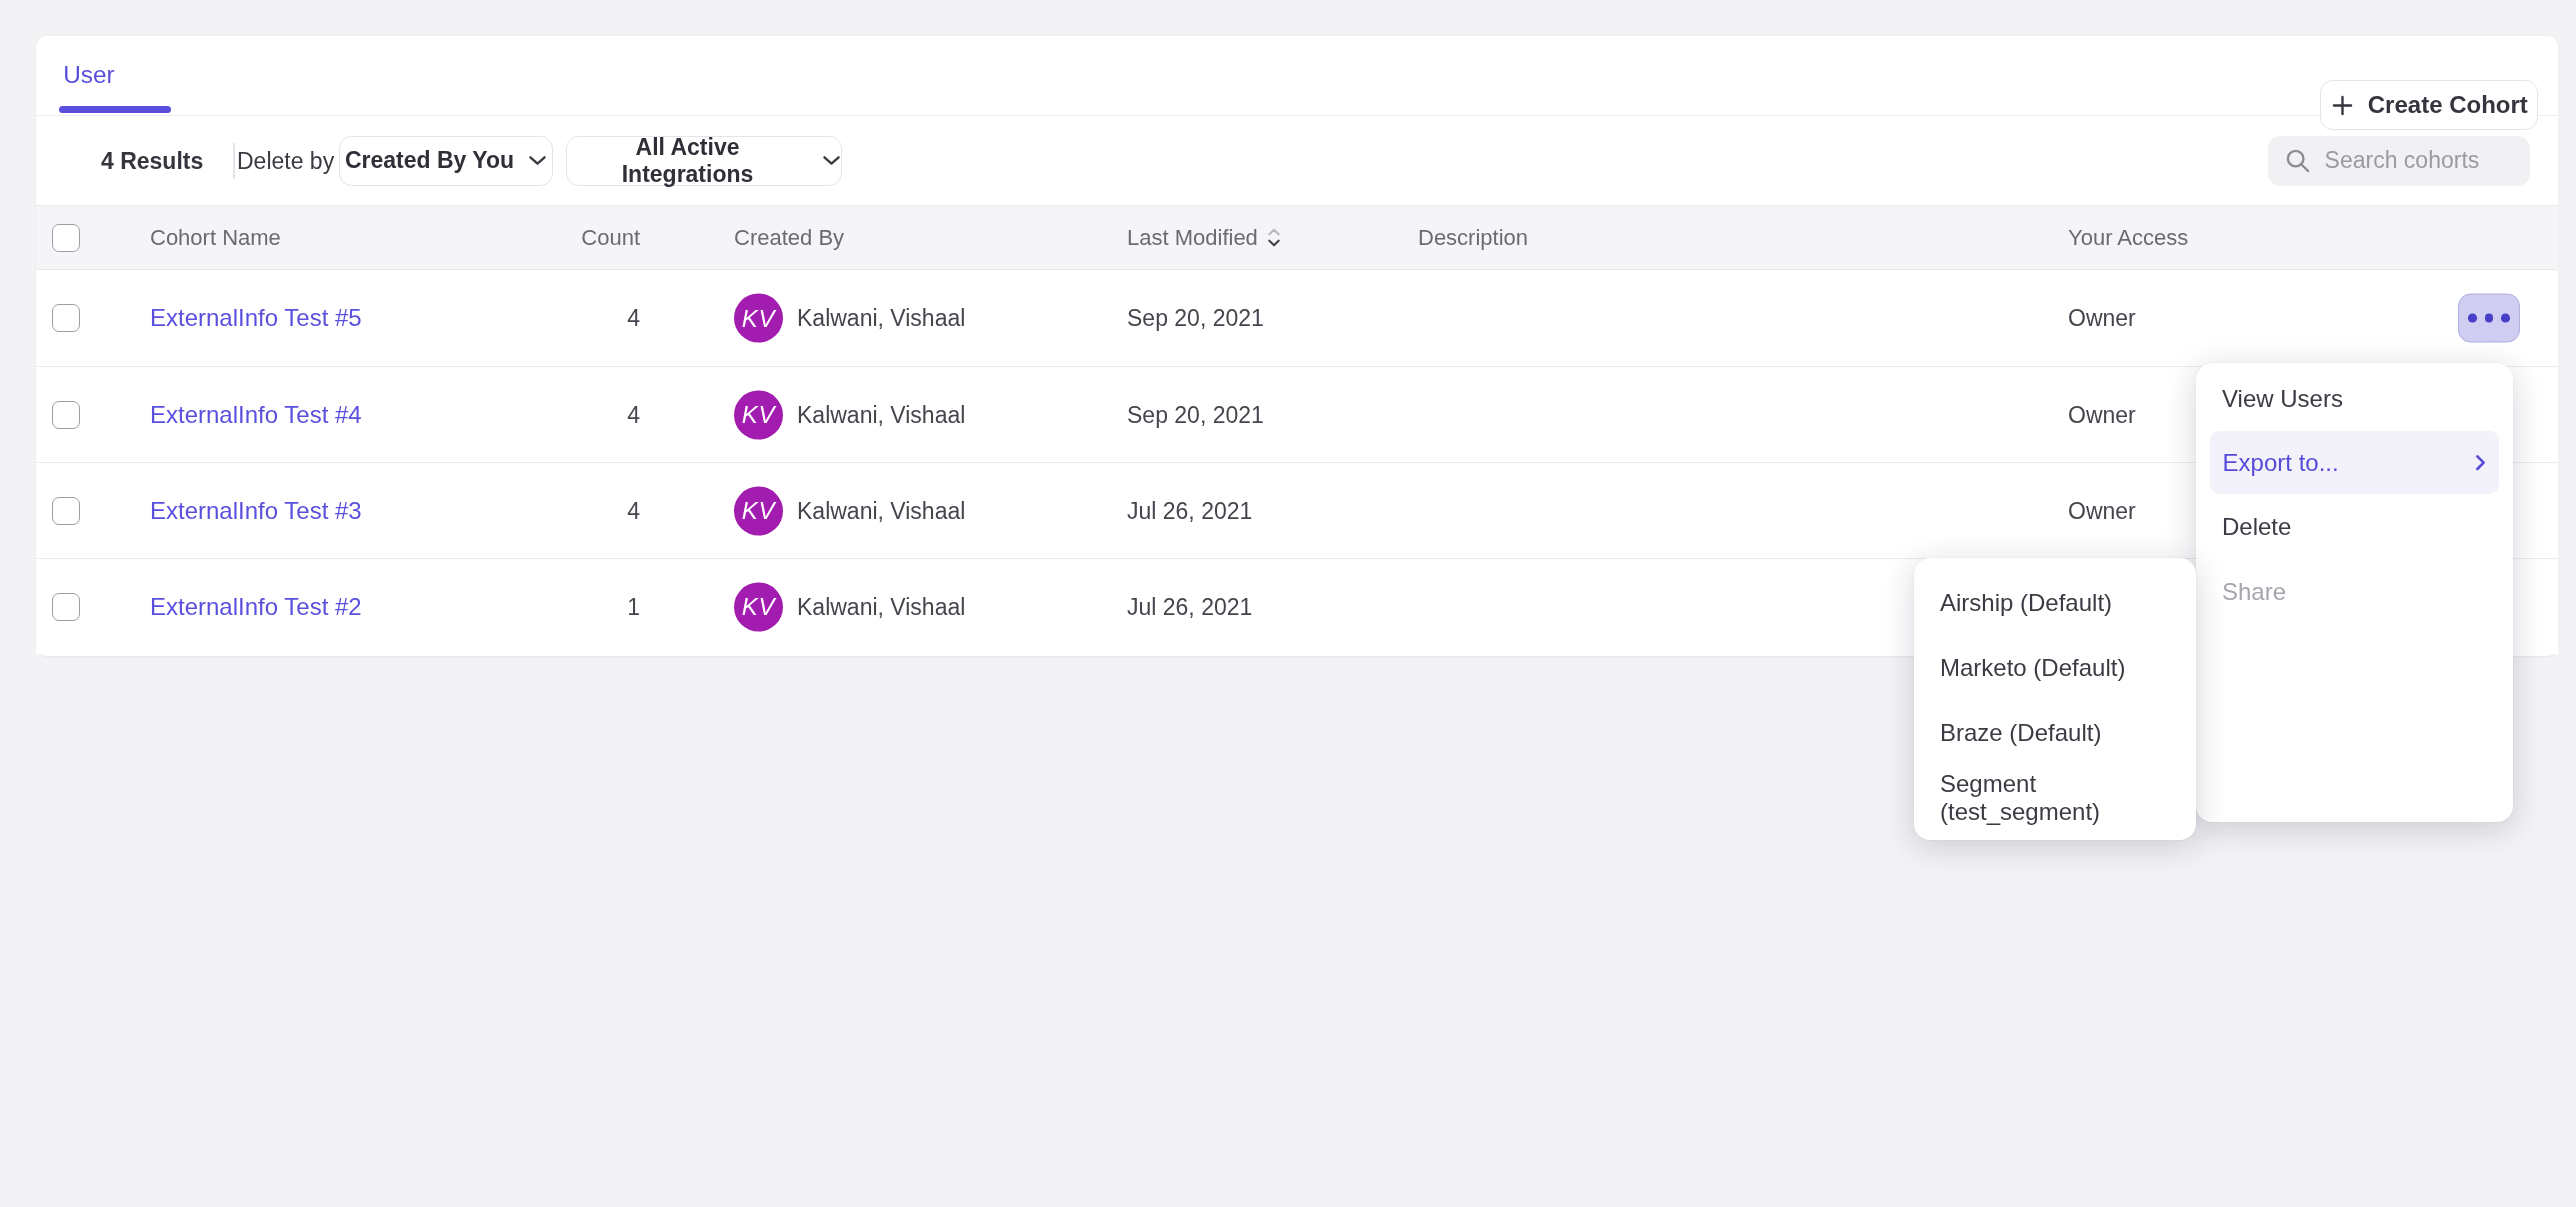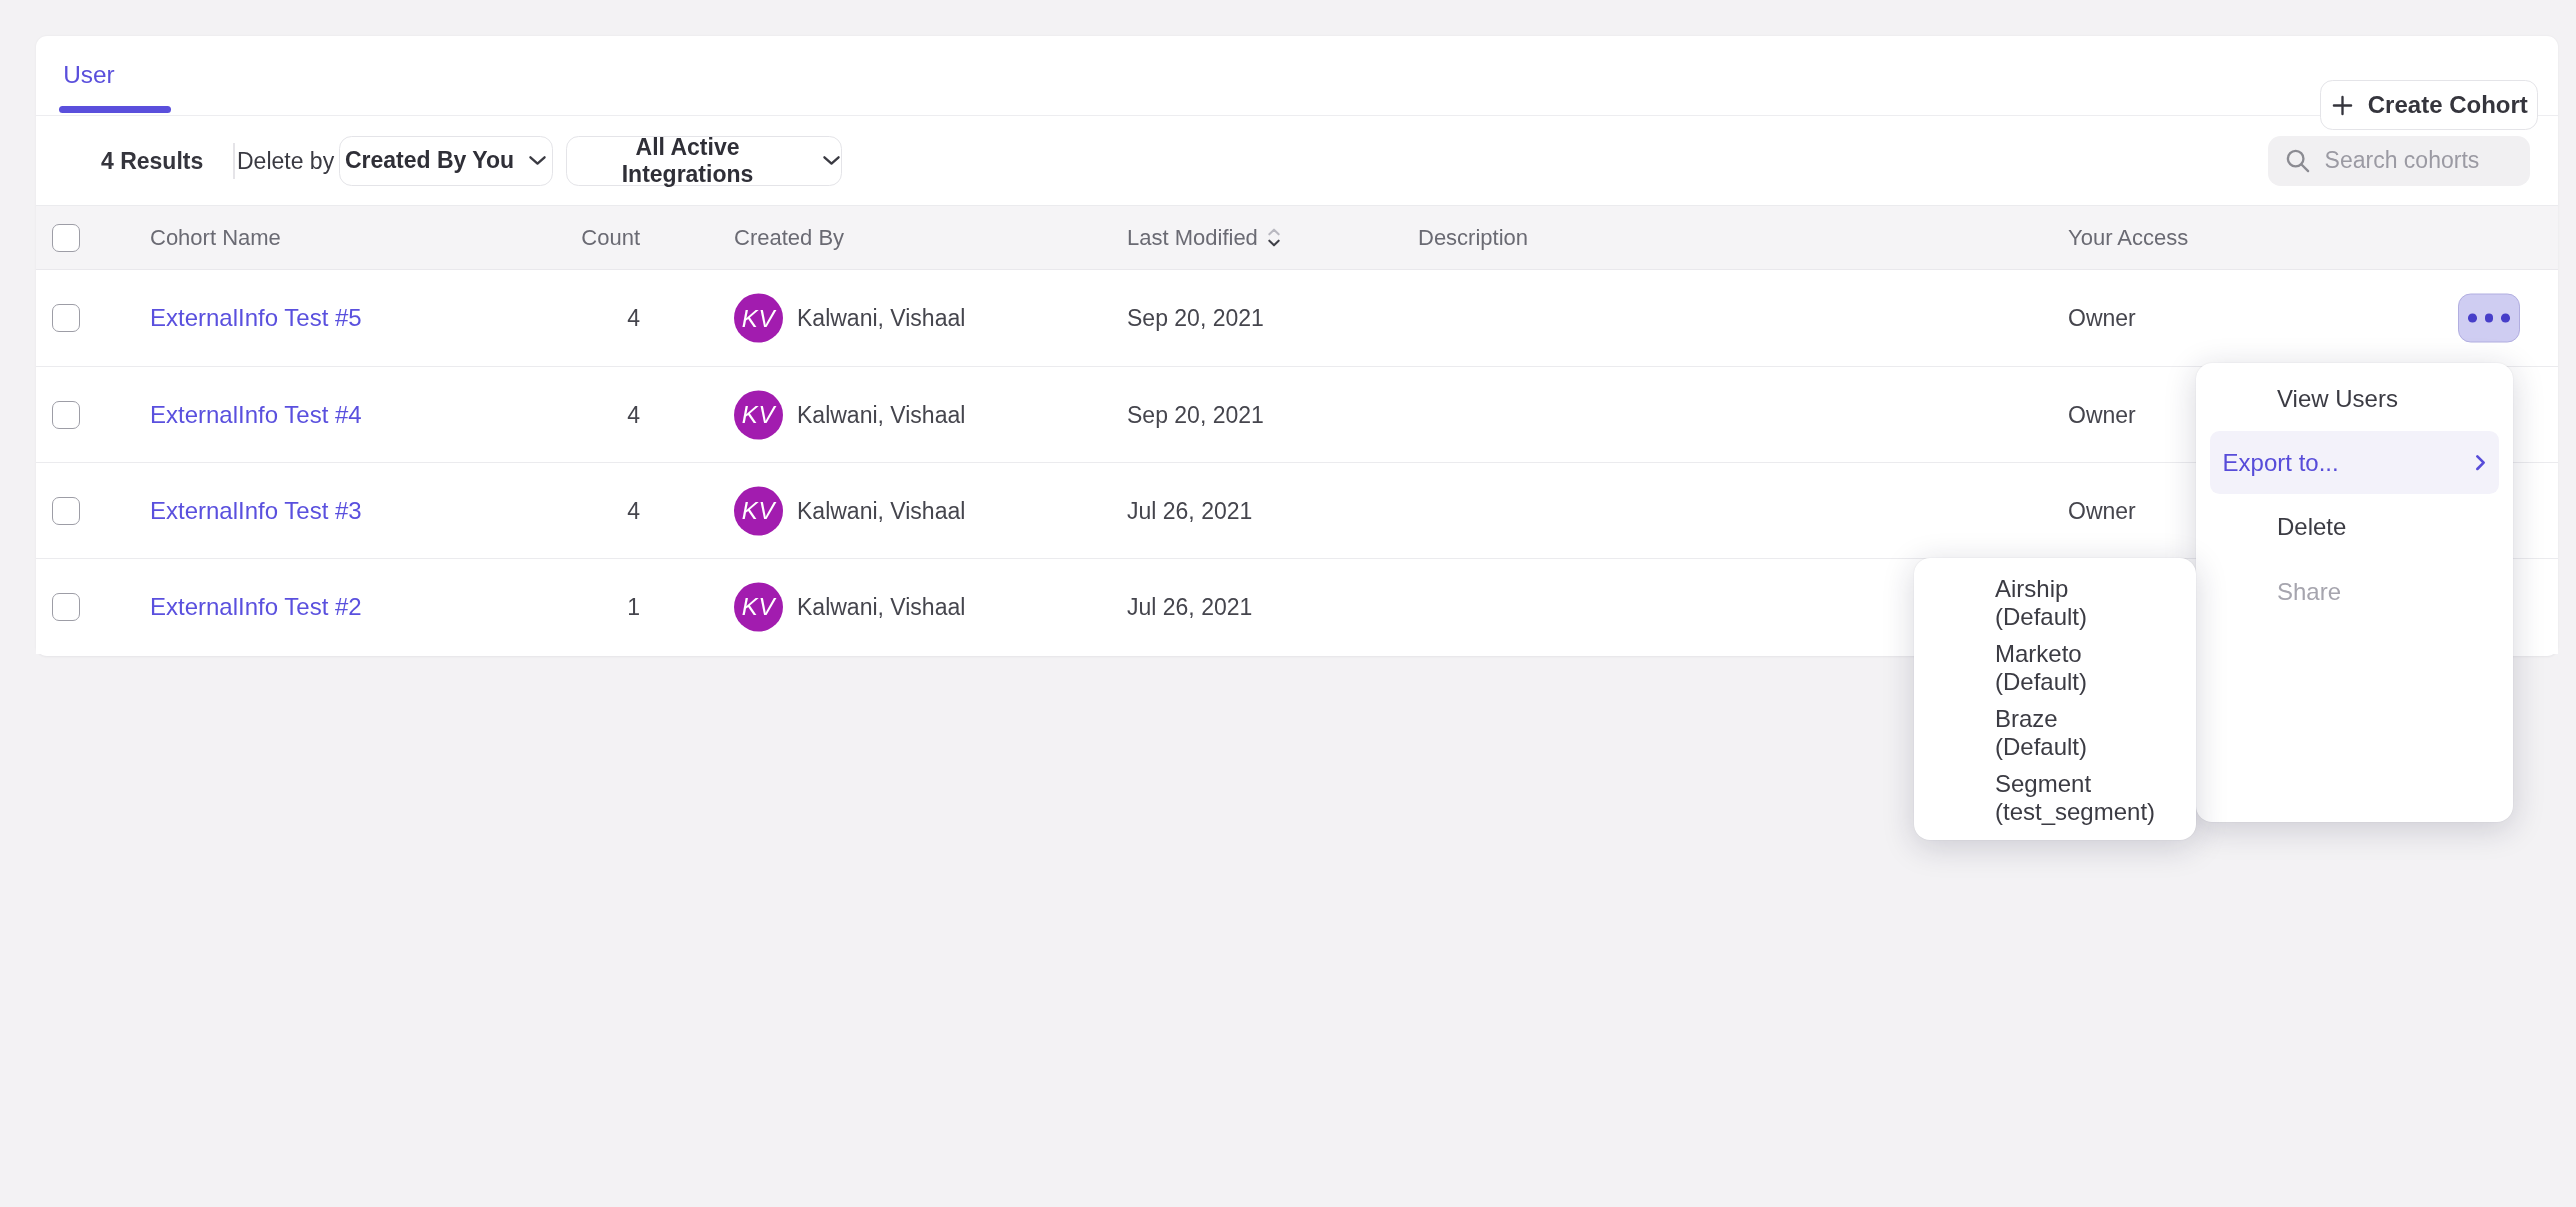--- a/index.html
+++ b/index.html
@@ -94,21 +94,21 @@
   }
   .dot { width:8.7px; height:8.7px; border-radius:50%; background:#473ec9; }
   
   .menu {
     position:absolute; background:#fff; border-radius:16px;
     box-shadow:0 6.3px 32px rgba(30,30,60,0.18), 0 0 1.6px rgba(30,30,60,0.10);
   }
   .ctx-menu { left:2196px; top:363px; width:317px; height:459px; padding:3.2px 0; z-index:30; }
   .menu-item {
     position:relative; height:65px; display:flex; align-items:center;
-    padding:0 45px; font-size:24px; font-weight:500; color:#3b3b43; cursor:pointer;margin-left:36px;
+    padding:0 26px; font-size:24px; font-weight:500; color:#3b3b43; cursor:pointer;
   }
   .menu-item.highlighted {
     margin:0 14px; padding:0 12.6px; height:63px; border-radius:9.5px;
     background:#f3f2fa; color:#574cd9; justify-content:space-between;
   }
   .menu-item.disabled { color:#a6a5ae; cursor:default; }
   .submenu { left:1914px; top:558px; width:282px; height:282px; padding:12.6px 0; z-index:40; }
   svg { display:block; }
 </style>
 </head>

